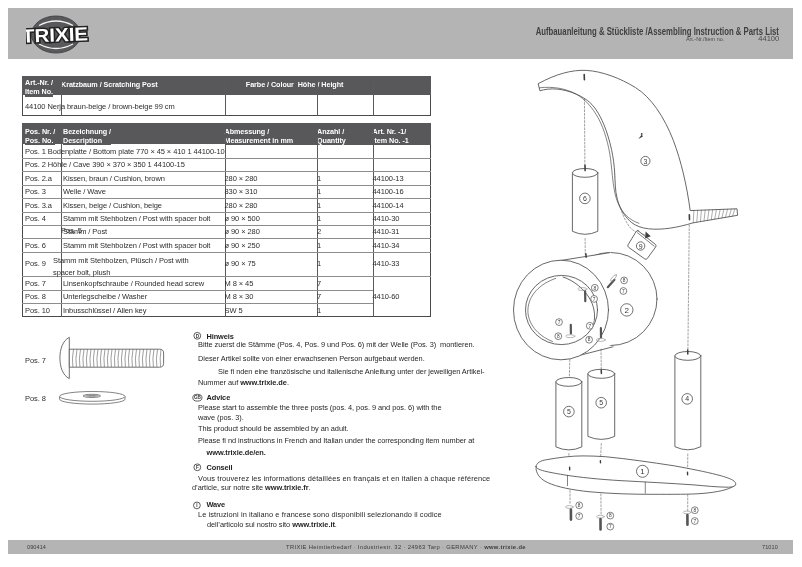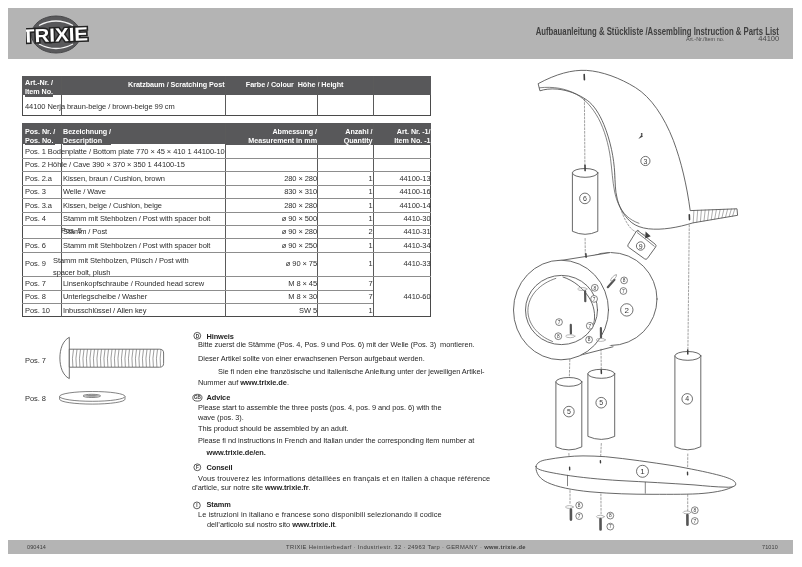--- a/index.html
+++ b/index.html
@@ -11,21 +11,21 @@
   .title{position:absolute;right:23px;top:25.5px;font-weight:bold;font-size:10px;color:#3f3f3f;
          transform:scaleX(0.775);transform-origin:right center;white-space:nowrap;}
   .subtitle{position:absolute;right:23px;top:34px;font-size:5.6px;color:#4a4a4a;white-space:nowrap;
          transform:scaleX(0.97);transform-origin:right center;}
   .subtitle b{font-size:7.8px;font-weight:normal;letter-spacing:0;margin-left:32px;}
   .vline{position:absolute;width:1px;background:#5a5a5a;}
   .hline{position:absolute;height:1px;background:#8d8d8d;}
   .hdr{position:absolute;background:#58585a;color:#fff;font-weight:bold;font-size:7.2px;
        letter-spacing:-0.05px;line-height:9px;}
   .t{position:absolute;font-size:7.5px;letter-spacing:-0.08px;color:#2e2e2e;white-space:nowrap;}
-  .tc{text-align:right;}
+  .tc{text-align:left;}
   .p{position:absolute;white-space:nowrap;}
   .bt{font-size:7.4px;letter-spacing:-0.05px;color:#262626;}
   .hd{font-weight:bold;font-size:7.4px;letter-spacing:-0.1px;color:#1e1e1e;}
   .ft{position:absolute;font-size:5.5px;color:#3c3c3c;letter-spacing:0.1px;white-space:nowrap;}
 </style>
 </head>
 <body>
 <div class="band"></div>
 
 <svg class="abs" style="left:26px;top:12px" width="66" height="46" viewBox="0 0 66 46">
@@ -191,21 +191,21 @@
 <div class="p bt" style="left:198px;top:377.8px;">Nummer auf <b>www.trixie.de</b>.</div>
 <div class="p hd" style="left:206.5px;top:393.2px;">Advice</div>
 <div class="p bt" style="left:198px;top:403.3px;">Please start to assemble the three posts (pos. 4, pos. 9 and pos. 6) with the</div>
 <div class="p bt" style="left:198px;top:412.5px;">wave (pos. 3).</div>
 <div class="p bt" style="left:198px;top:424.3px;">This product should be assembled by an adult.</div>
 <div class="p bt" style="left:198px;top:436.4px;">Please fi nd instructions in French and Italian under the corresponding item number at</div>
 <div class="p bt" style="left:206.5px;top:447.5px;"><b>www.trixie.de/en.</b></div>
 <div class="p hd" style="left:206.5px;top:463px;">Conseil</div>
 <div class="p bt" style="left:198px;top:473.6px;letter-spacing:0.14px;">Vous trouverez les informations détaillées en français et en italien à chaque référence</div>
 <div class="p bt" style="left:192px;top:482.8px;">d’article, sur notre site <b>www.trixie.fr</b>.</div>
-<div class="p hd" style="left:206.5px;top:500.4px;">Stamm</div>
+<div class="p hd" style="left:206.5px;top:500.4px;">Wave</div>
 <div class="p bt" style="left:198px;top:510.3px;letter-spacing:0.1px;">Le istruzioni in italiano e francese sono disponibili selezionando il codice</div>
 <div class="p bt" style="left:207px;top:519.5px;">dell’articolo sul nostro sito <b>www.trixie.it</b>.</div>
 
 <div class="footer"></div>
 <div class="ft" style="left:27px;top:544px;">090414</div>
 <div class="ft" style="left:286px;top:543.5px;font-size:5.8px;letter-spacing:0.35px;">TRIXIE Heimtierbedarf · Industriestr. 32 · 24963 Tarp · GERMANY · <b>www.trixie.de</b></div>
 <div class="ft" style="left:762px;top:544px;">71010</div>
 
 <svg class="abs" style="left:490px;top:60px" width="312" height="478" viewBox="490 60 312 478" id="draw">
 <defs>

